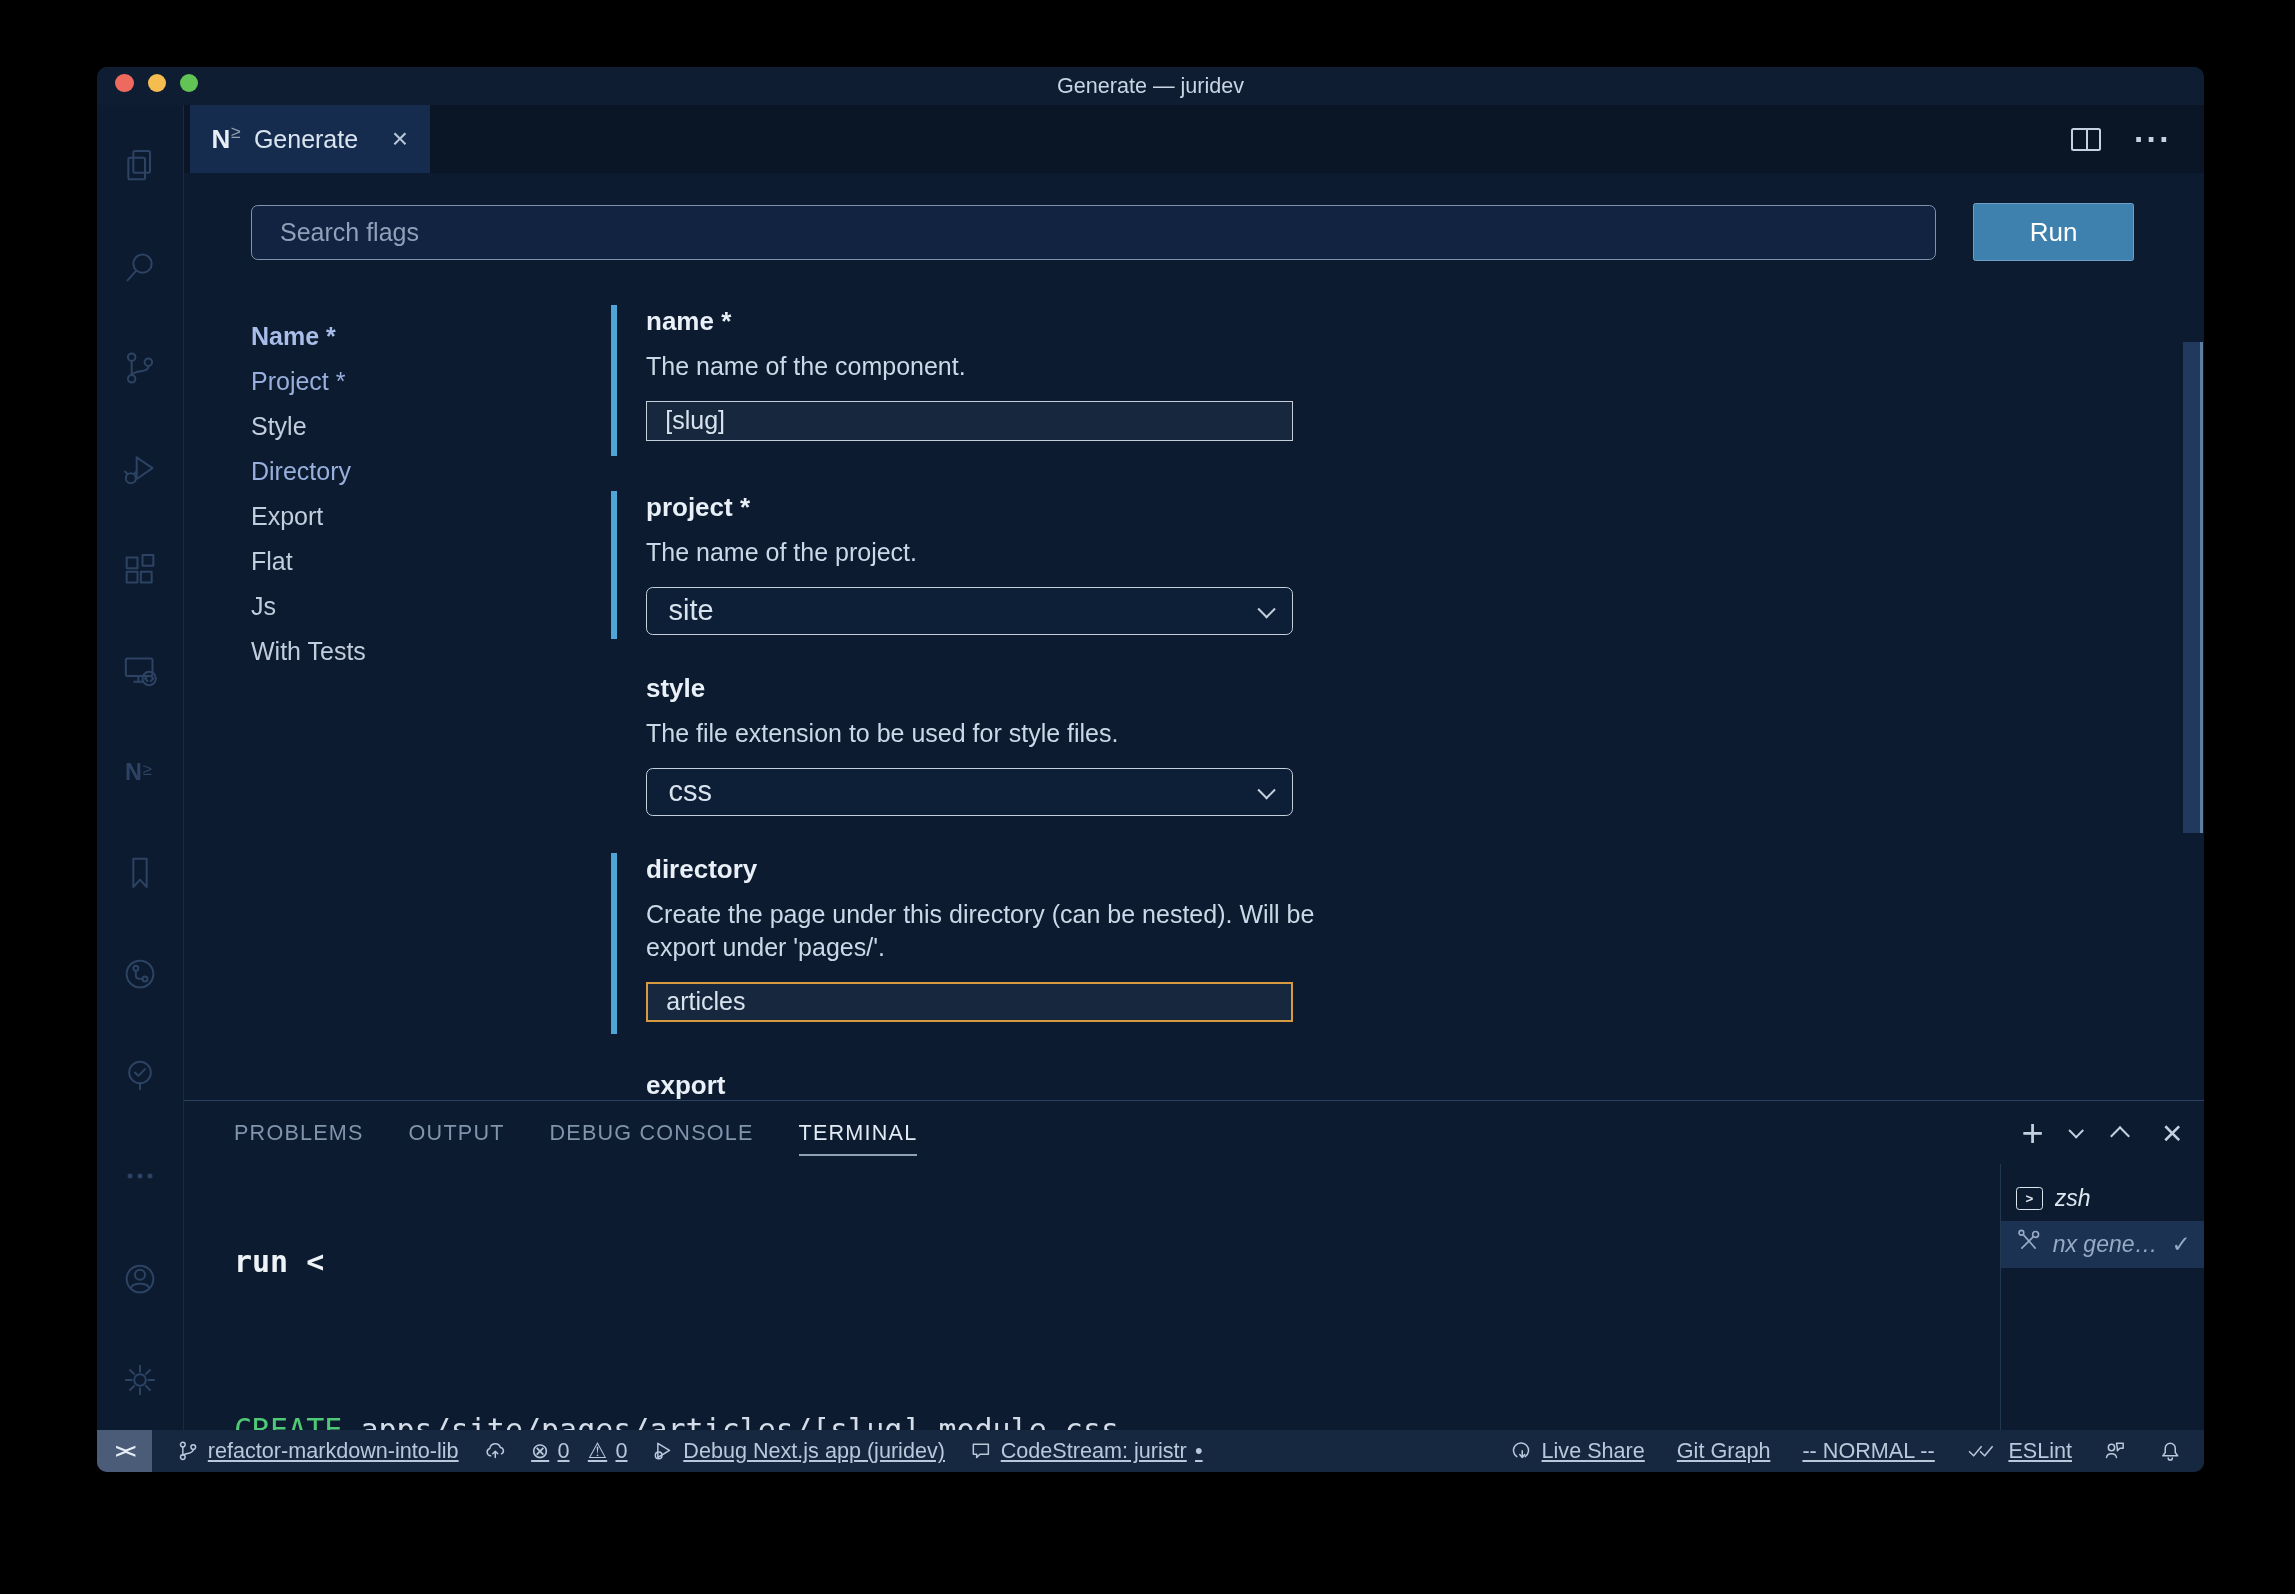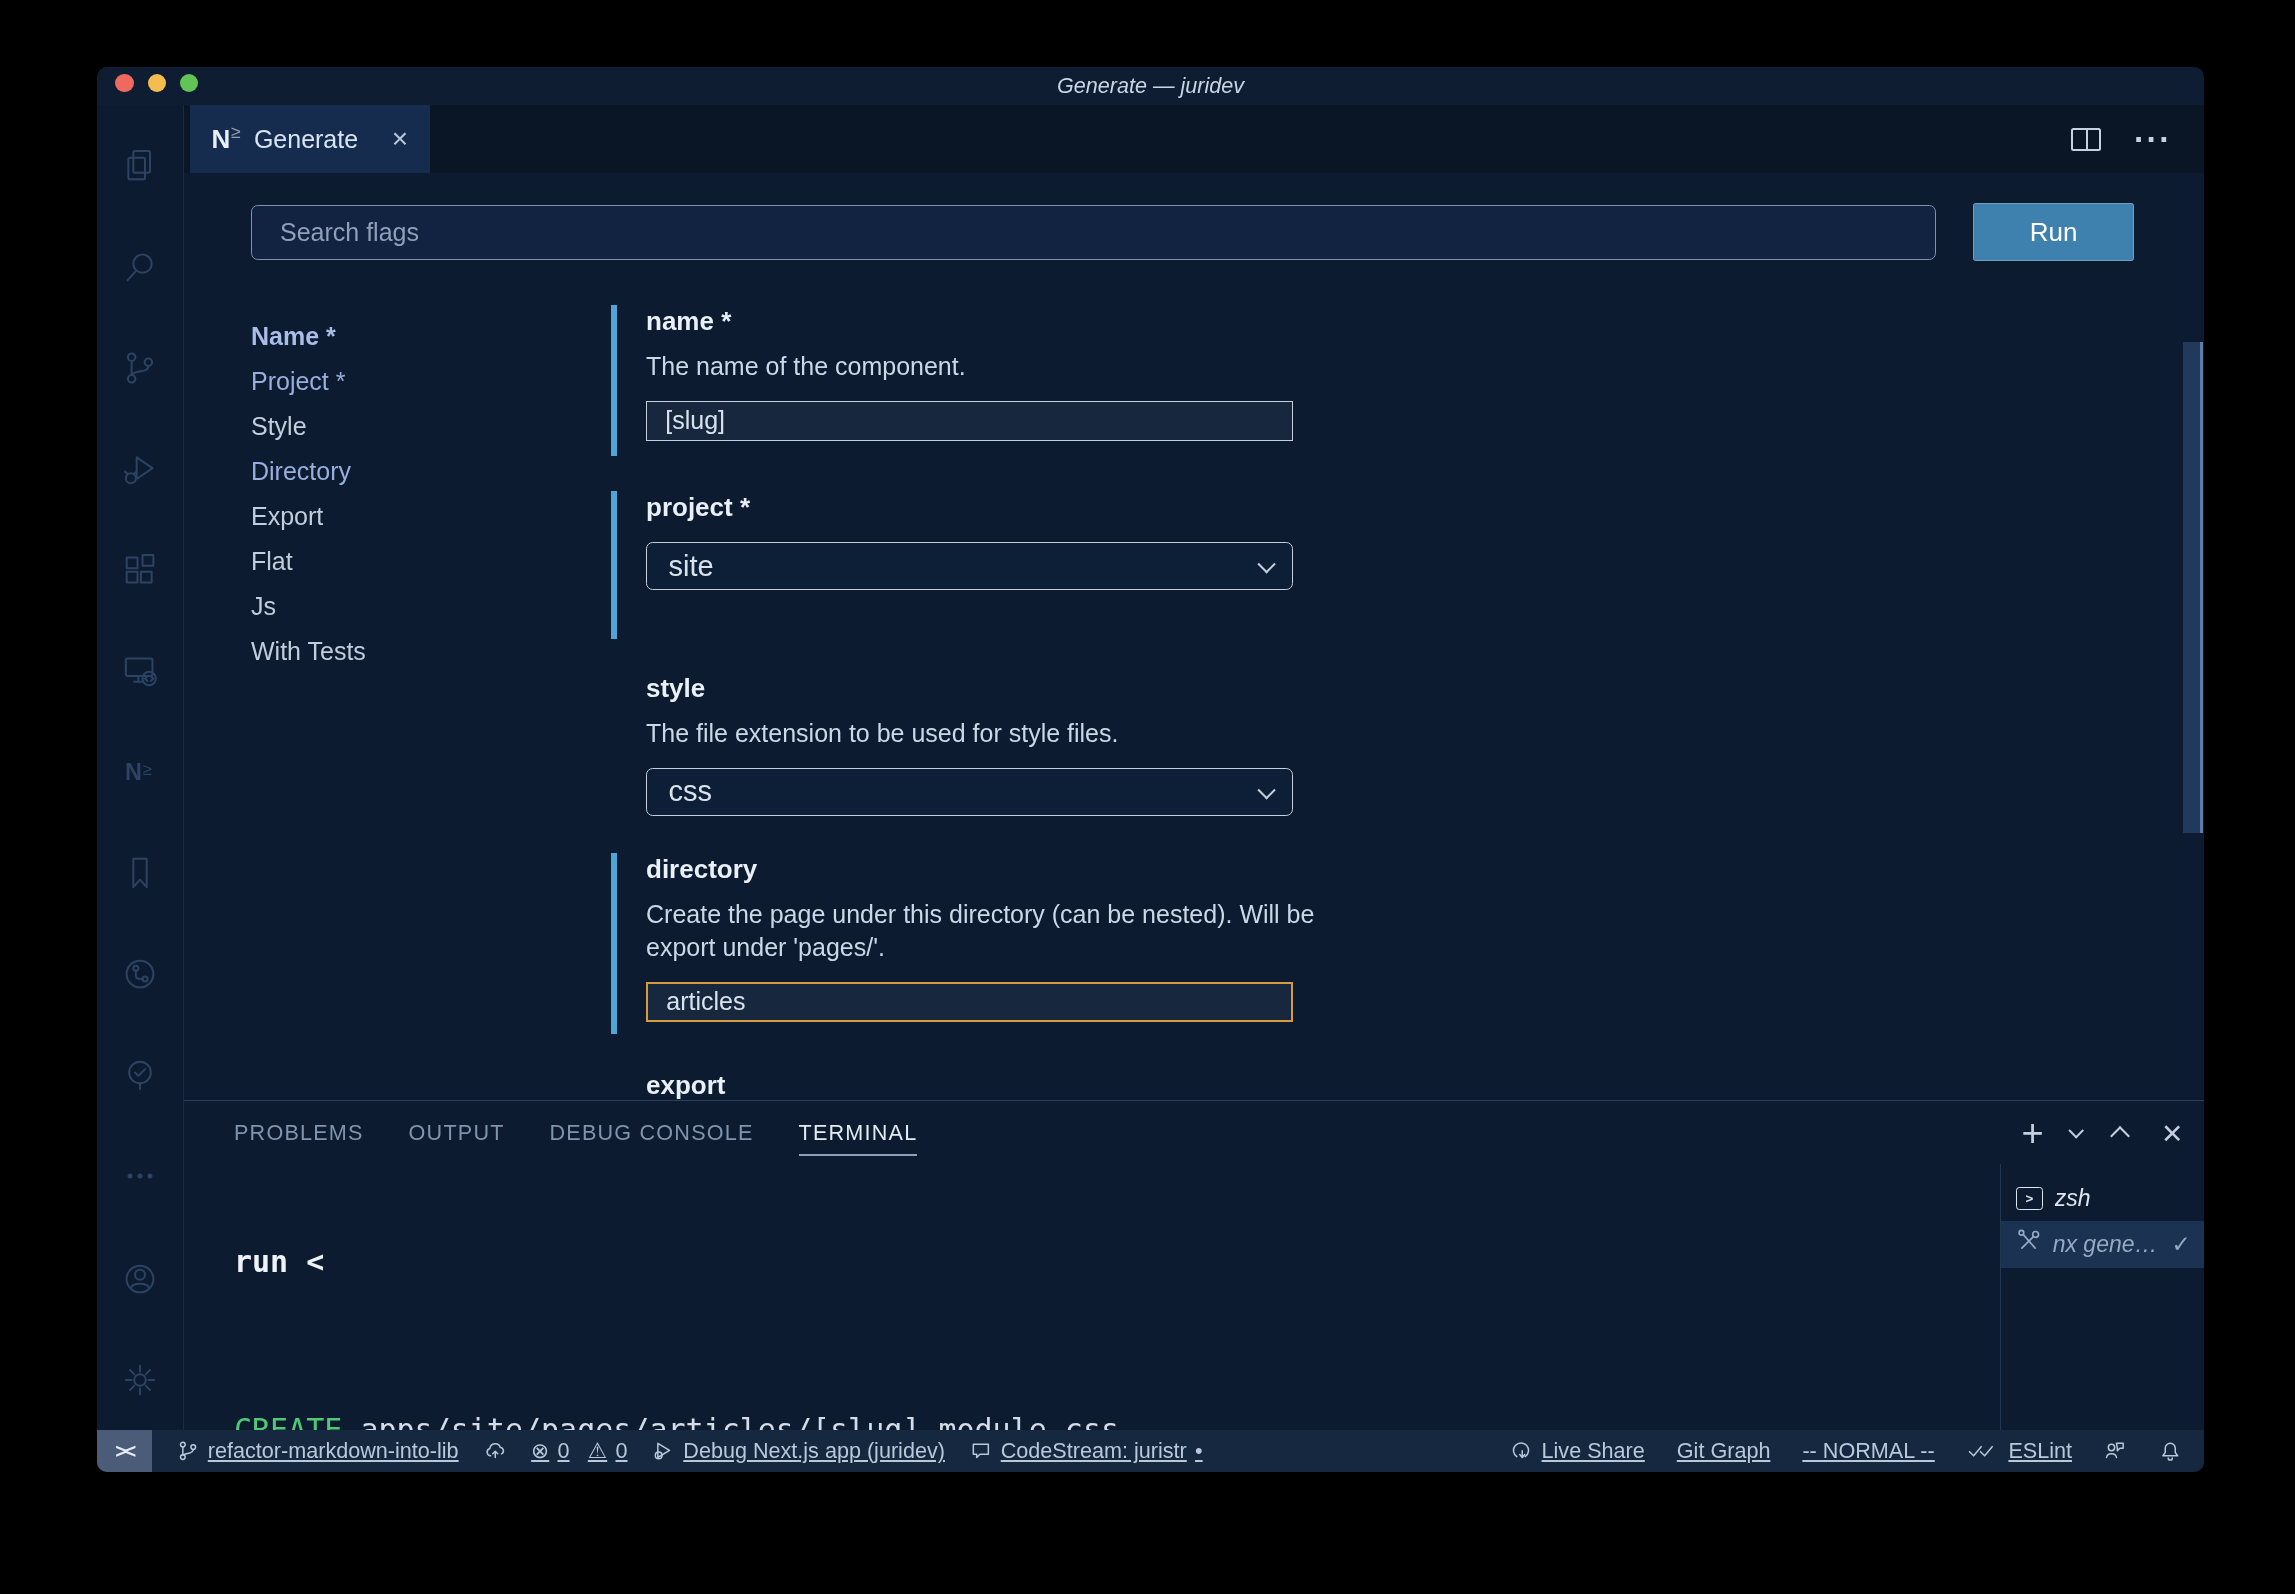--- a/index.html
+++ b/index.html
@@ -9,21 +9,21 @@
   .window { position:absolute; left:97px; top:67px; width:2107px; height:1405px;
             background:#0c1b2f; border-radius:10px; overflow:hidden;
             display:flex; flex-direction:column; }
 
   
   .titlebar { height:38px; background:#0e1d31; position:relative; flex:none;
               display:flex; align-items:center; justify-content:center; }
   .lights { position:absolute; left:18.3px; top:6.7px; display:flex; gap:14px; }
   .light { width:18.3px; height:18.3px; border-radius:50%; }
   .light.r { background:#ee6a5f; } .light.y { background:#f5bd50; } .light.g { background:#61c455; }
-  .win-title { font-size:21.6px; color:#c9d5e5;font-style:italic; }
+  .win-title { font-size:21.6px; color:#c9d5e5; }
 
   
   .body-row { flex:1; display:flex; min-height:0; }
 
   .activitybar { width:87px; flex:none; background:#0c1b2f; border-right:0.8px solid #182b44;
                  display:flex; flex-direction:column; align-items:center; padding-top:10px; }
   .ab-slot { width:87px; height:101px; display:flex; align-items:center; justify-content:center;
              color:#2d4363; }
   .ab-slot svg { width:40px; height:40px; stroke:currentColor; fill:none;
                  stroke-width:2.4; stroke-linecap:round; stroke-linejoin:round; }
@@ -292,20 +292,21 @@
         <div class="field" style="top:132px">
           <div class="accent-bar" style="top:0; height:151px"></div>
           <div class="f-label">name *</div>
           <div class="f-desc">The name of the component.</div>
           <input class="text-input" type="text" readonly="" value="[slug]" style="">
         </div>
 
         <div class="field" style="top:318px">
           <div class="accent-bar" style="top:0; height:148px"></div>
           <div class="f-label">project *</div>
+          <div class="f-desc">The name of the project.</div>
           <div class="select">
             <span>site</span>
             <span class="chev"></span>
           </div>
         </div>
 
         <div class="field" style="top:499px">
           <div class="f-label">style</div>
           <div class="f-desc">The file extension to be used for style files.</div>
           <div class="select">

